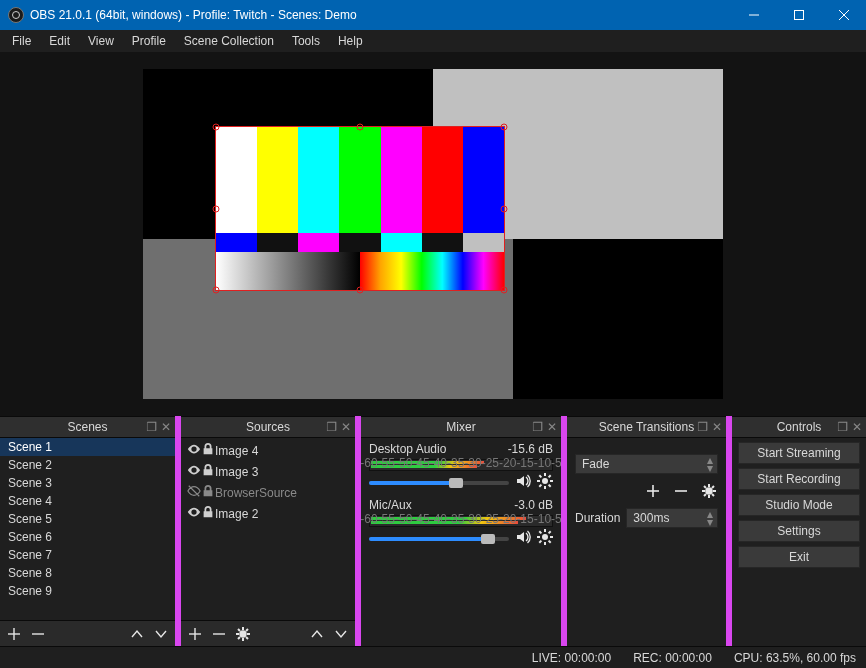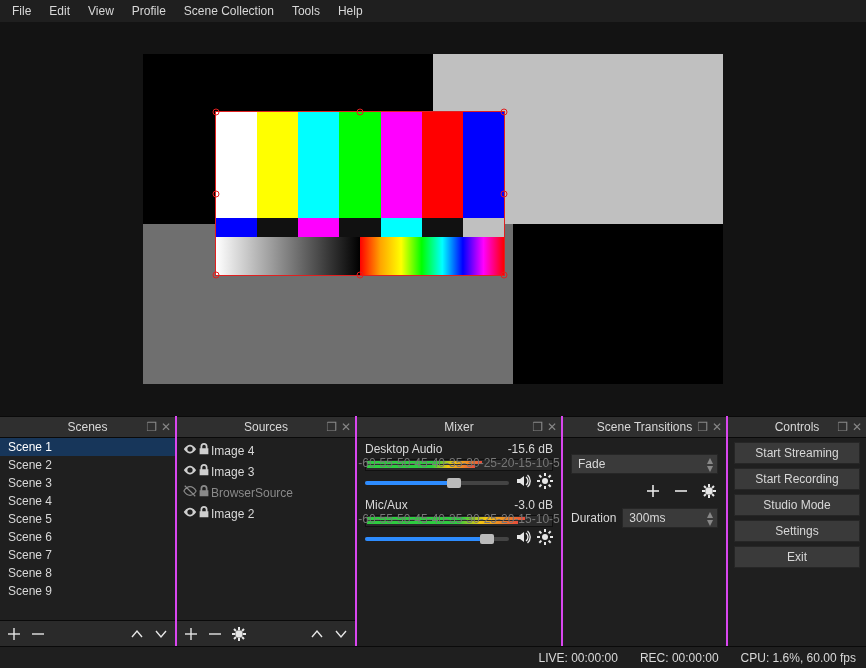--- a/index.html
+++ b/index.html
@@ -35,21 +35,21 @@
   .bars-mid { display:flex; height:12%; }
   .bars-mid div { flex:1; }
   .m1{background:#0000ff;} .m2{background:#111;} .m3{background:#ff00ff;} .m4{background:#111;} .m5{background:#00ffff;} .m6{background:#111;} .m7{background:#c0c0c0;}
   .bars-bot { height:23%; display:flex; }
   .grad { flex:1; background:linear-gradient(90deg,#fff 0%,#000 100%);}
   .spec { flex:1; background:linear-gradient(90deg,red,orange,yellow,lime,cyan,blue,magenta,red);}
   .handle { position:absolute; width:7px; height:7px; border:1px solid #e02020; border-radius:50%; background:transparent; transform:translate(-50%,-50%); }
 
   
   .docks { height:230px; display:flex; background:#1f1f1f; }
-  .dock { display:flex; flex-direction:column; border-left:2px solid #d946ef; }
+  .dock { display:flex; flex-direction:column; border-left:6px solid #d946ef; }
   .dock:first-child{border-left:none;}
   .dock-header { height:22px; background:#2f2f2f; color:#d8d8d8; display:flex; align-items:center; position:relative; border-top:1px solid #0a0a0a; border-bottom:1px solid #0a0a0a;}
   .dock-header .dt { flex:1; text-align:center; }
   .dock-header .dicons { position:absolute; right:4px; display:flex; gap:4px; color:#888; font-size:10px;}
   .dock-body { flex:1; background:#1f1f1f; color:#d8d8d8; overflow:hidden; display:flex; flex-direction:column; }
   .dock-footer { height:26px; background:#2a2a2a; border-top:1px solid #0a0a0a; display:flex; align-items:center; padding:0 6px; gap:8px; color:#d8d8d8;}
   .dock-footer .ic { width:16px; height:16px; display:flex; align-items:center; justify-content:center; }
   .dock-footer .ic svg { width:14px; height:14px; stroke:#e6e6e6; fill:none; stroke-width:1.4;}
   .dock-footer .sp { flex:1; }
 
@@ -99,20 +99,42 @@
   .cbtn { background:#3a3a3a; border:1px solid #262626; color:#d8d8d8; text-align:center; padding:3px 0; cursor:default;}
 
   
   .statusbar { height:22px; background:#1f1f1f; border-top:1px solid #0a0a0a; color:#d8d8d8; display:flex; align-items:center; justify-content:flex-end; padding:0 10px; gap:22px; font-size:11px;}
 </style>
 </head>
 <body>
 
 <div class="window">
 
+  <div class="titlebar">
+    <div class="app-icon">
+        <div class="app-icon-inner"></div>
+      </div>
+    <div class="title">OBS 21.0.1 (64bit, windows) - Profile: Twitch - Scenes: Demo</div>
+    <div class="winbtn">
+        <svg viewBox="0 0 10 10">
+          <line x1="0" y1="5" x2="10" y2="5"></line>
+        </svg>
+      </div>
+    <div class="winbtn">
+        <svg viewBox="0 0 10 10">
+          <rect x="0.5" y="0.5" width="9" height="9"></rect>
+        </svg>
+      </div>
+    <div class="winbtn">
+        <svg viewBox="0 0 10 10">
+          <line x1="0" y1="0" x2="10" y2="10"></line>
+          <line x1="10" y1="0" x2="0" y2="10"></line>
+        </svg>
+      </div>
+  </div>
 
   <div class="menubar">
     <div class="mitem"><span class="ul"></span><span>File</span></div>
     <div class="mitem"><span>Edit</span></div>
     <div class="mitem"><span>View</span></div>
     <div class="mitem"><span>Profile</span></div>
     <div class="mitem"><span>Scene Collection</span></div>
     <div class="mitem"><span>Tools</span></div>
     <div class="mitem"><span>Help</span></div>
   </div>
@@ -484,16 +506,16 @@
           <div class="cbtn">Exit</div>
         </div>
       </div>
     </div>
 
   </div>
 
   <div class="statusbar">
     <span>LIVE: 00:00:00</span>
     <span>REC: 00:00:00</span>
-    <span>CPU: 1.6%, 60.00 fps</span>
+    <span>CPU: 63.5%, 60.00 fps</span>
   </div>
 
 </div>
 
 </body></html>

